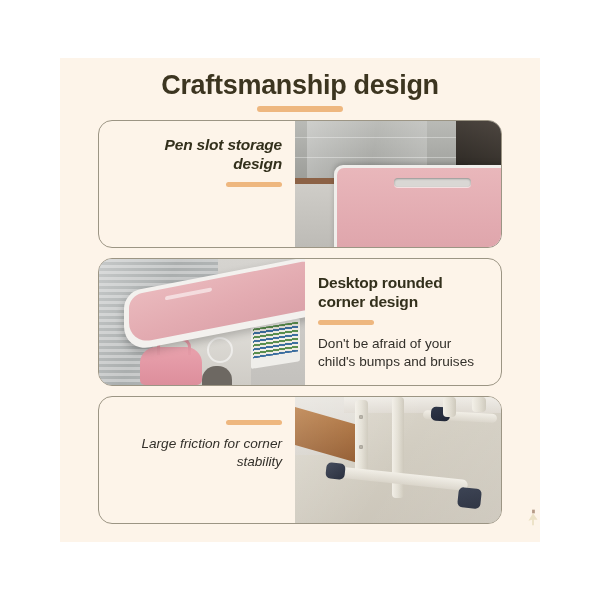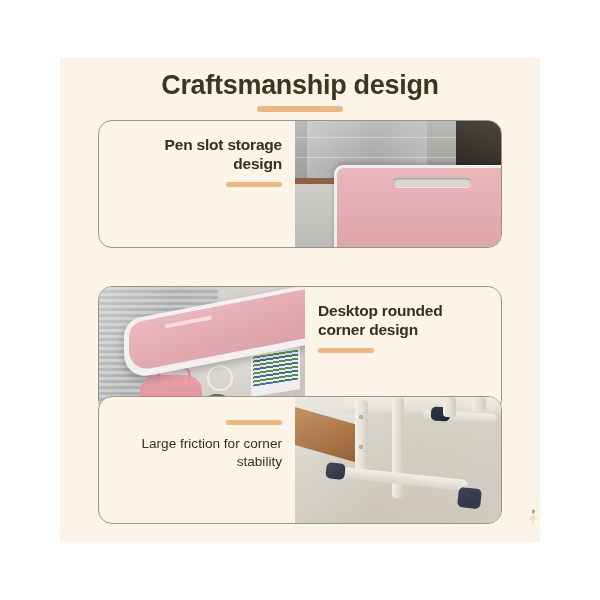--- a/index.html
+++ b/index.html
@@ -64,32 +64,32 @@
     border-radius: 14px;
     background: #fdf4e9;
     overflow: hidden;
     display: flex;
     box-sizing: border-box;
   }
   #card-0 { top: 62px; }
   #card-1 { top: 200px; }
   #card-2 { top: 338px; }
 
-  .card.reverse { flex-direction: row-reverse; margin-top: 28px; }
+  .card.reverse { flex-direction: row-reverse; }
 
   .card-text {
     width: 196px;
     flex: 0 0 196px;
     box-sizing: border-box;
     padding: 14px 13px 12px 13px;
     display: flex;
     flex-direction: column;
     justify-content: flex-start;
   }
-  .card-text.align-right { text-align: right; align-items: flex-end; }
+  .card-text.align-right { text-align: right; align-items: flex-end; font-style: italic; }
   .card-text.align-left  { text-align: left;  align-items: flex-start; }
 
   .card-heading {
     font-size: 15.5px;
     font-weight: bold;
     color: #33301c;
     line-height: 19px;
     letter-spacing: -0.2px;
   }
   .card-divider {
@@ -334,20 +334,21 @@
             <div class="p1-slot"></div>
           </div>
         </div>
       </div>
     </div>
 
     <div class="card reverse" id="card-1">
       <div class="card-text align-left">
         <div class="card-heading">Desktop rounded corner design</div>
         <div class="card-divider"></div>
+        <div class="card-body">Don't be afraid of your child's bumps and bruises</div>
       </div>
       <div class="card-photo">
         <div class="p2-wall"></div>
         <div class="p2-blinds">
           <div class="p2-blinds-gloss"></div>
         </div>
         <div class="p2-body">
           <div class="p2-clock"></div>
           <div class="p2-hole"></div>
         </div>

